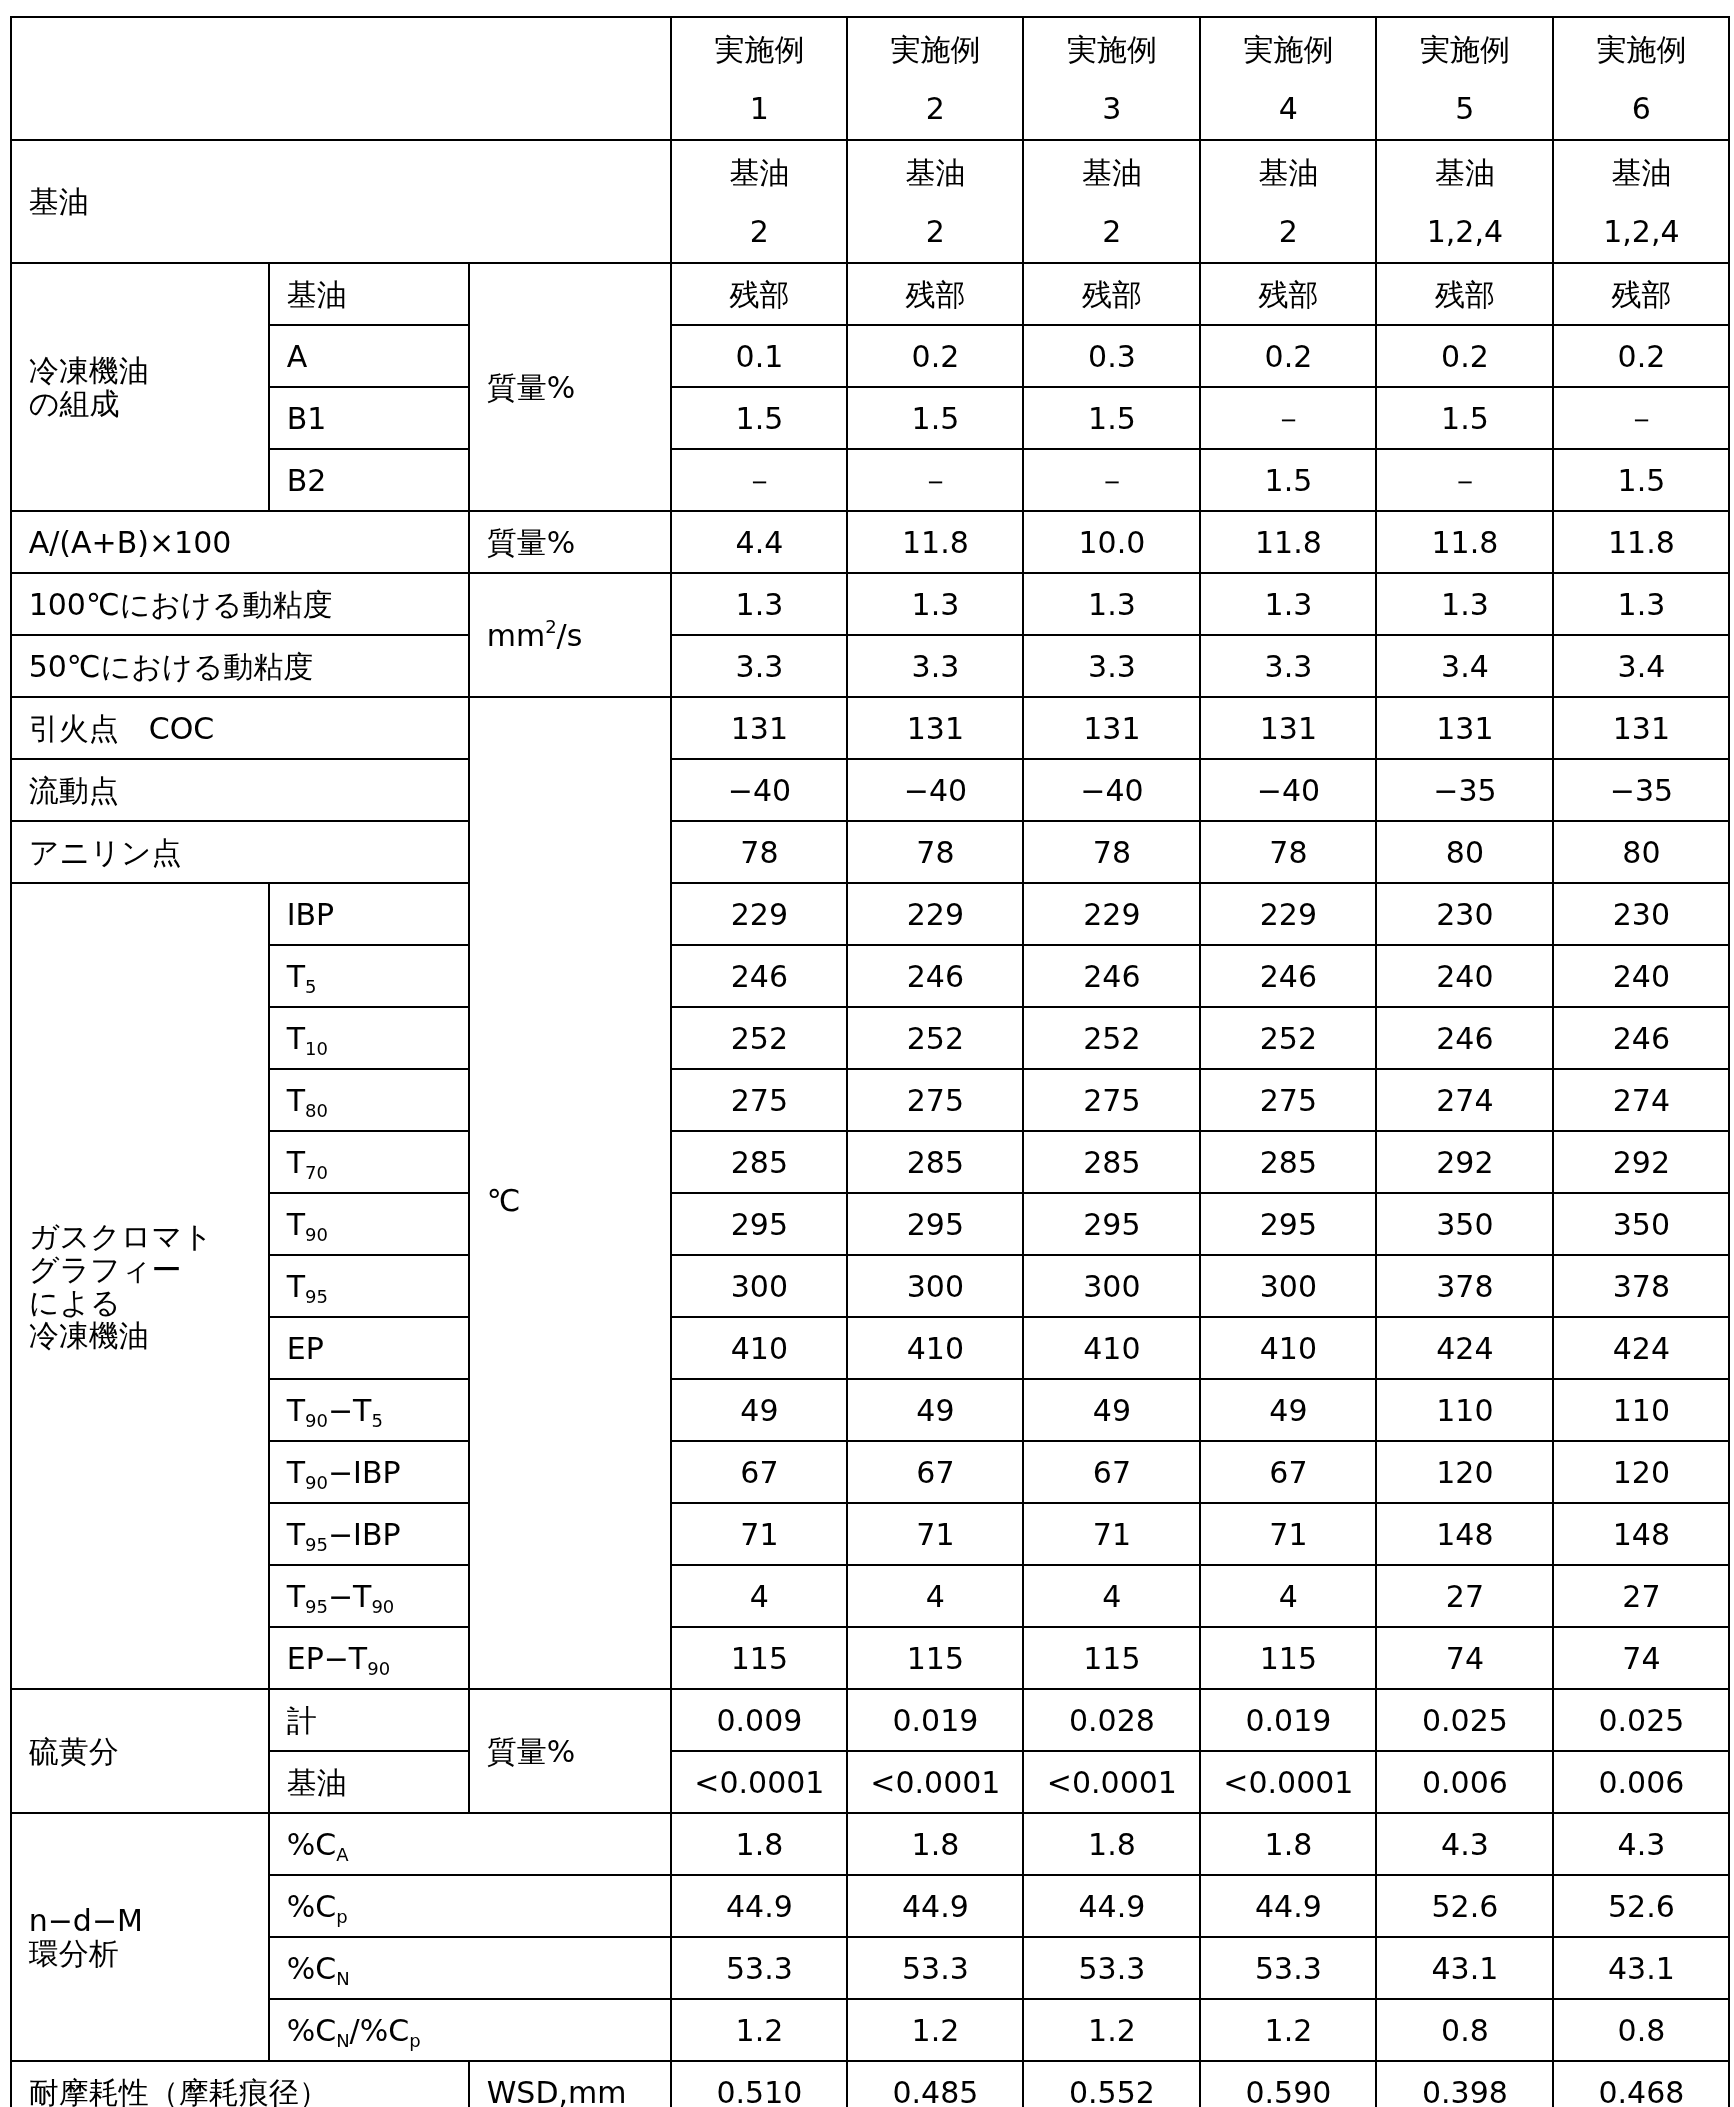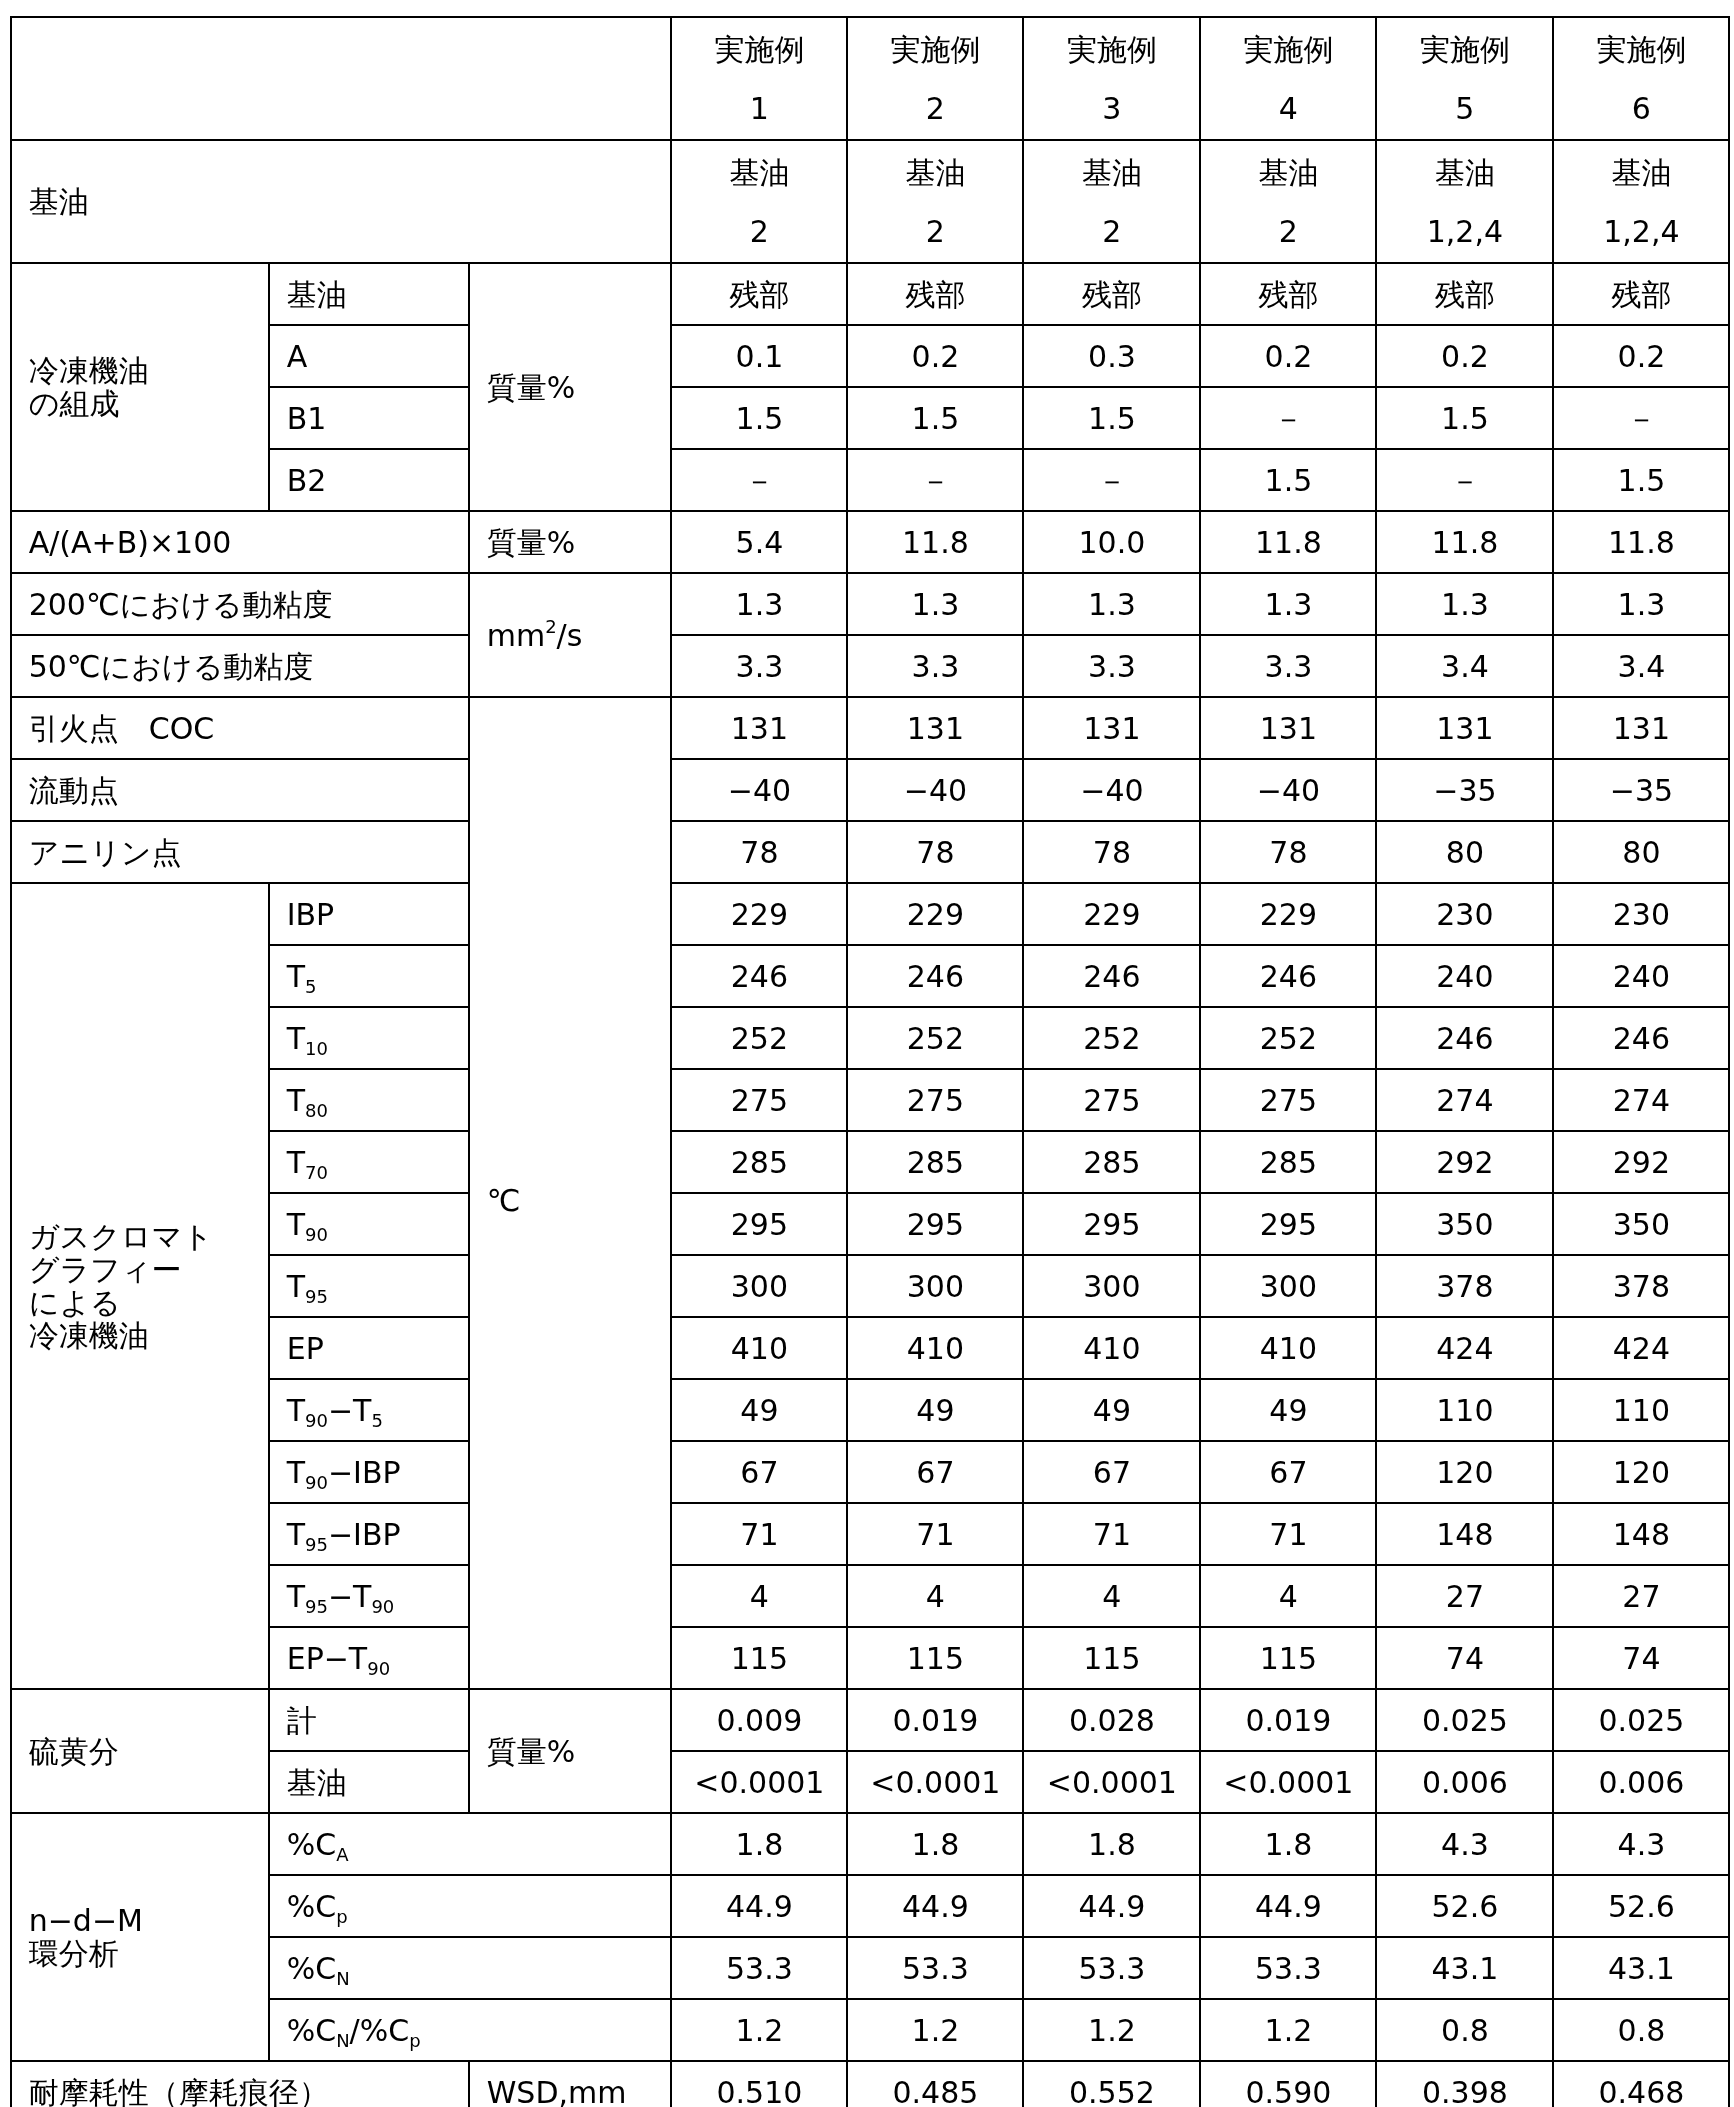--- a/index.html
+++ b/index.html
@@ -124,29 +124,29 @@
         <td class="num">－</td>
         <td class="num">－</td>
         <td class="num">－</td>
         <td class="num">1.5</td>
         <td class="num">－</td>
         <td class="num">1.5</td>
       </tr>
       <tr class="r">
         <td colspan="2">A/(A+B)×100</td>
         <td>質量%</td>
-        <td class="num">5.4</td>
+        <td class="num">4.4</td>
         <td class="num">11.8</td>
         <td class="num">10.0</td>
         <td class="num">11.8</td>
         <td class="num">11.8</td>
         <td class="num">11.8</td>
       </tr>
       <tr class="r">
-        <td colspan="2">200℃における動粘度</td>
+        <td colspan="2">100℃における動粘度</td>
         <td rowspan="2"><span>mm</span><sup>2</sup><span>/s</span></td>
         <td class="num">1.3</td>
         <td class="num">1.3</td>
         <td class="num">1.3</td>
         <td class="num">1.3</td>
         <td class="num">1.3</td>
         <td class="num">1.3</td>
       </tr>
       <tr class="r">
         <td colspan="2">50℃における動粘度</td>

